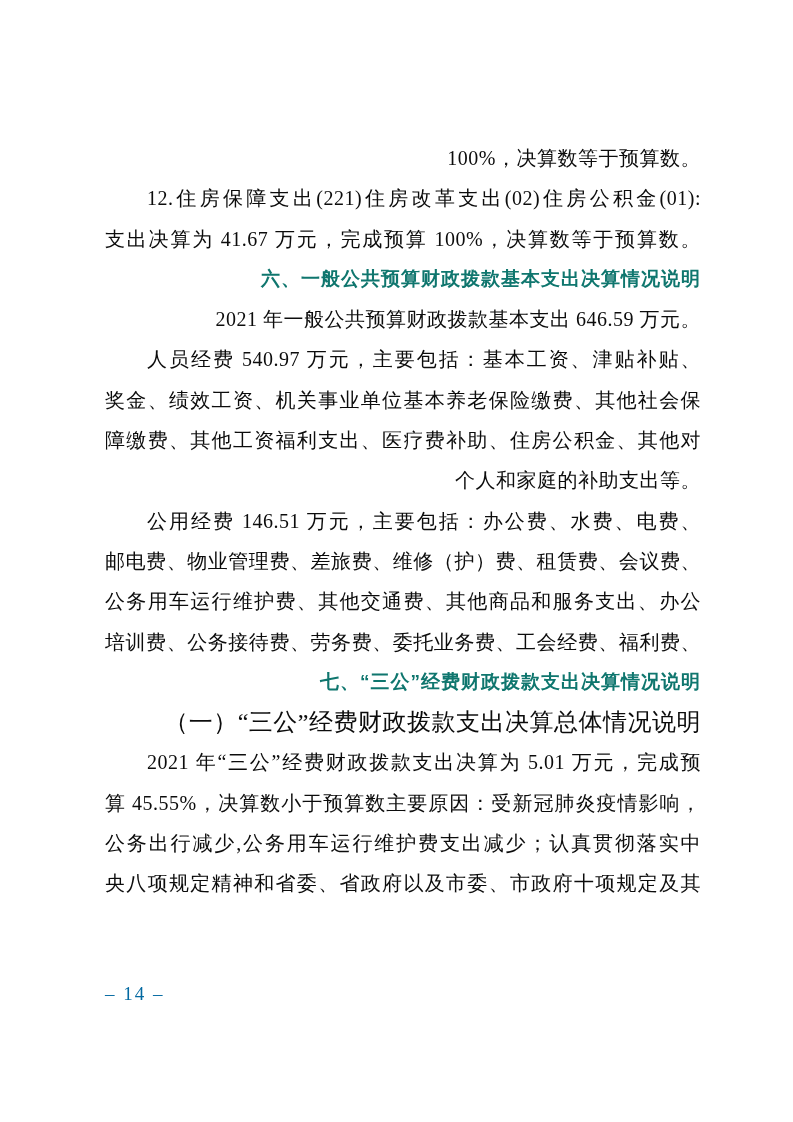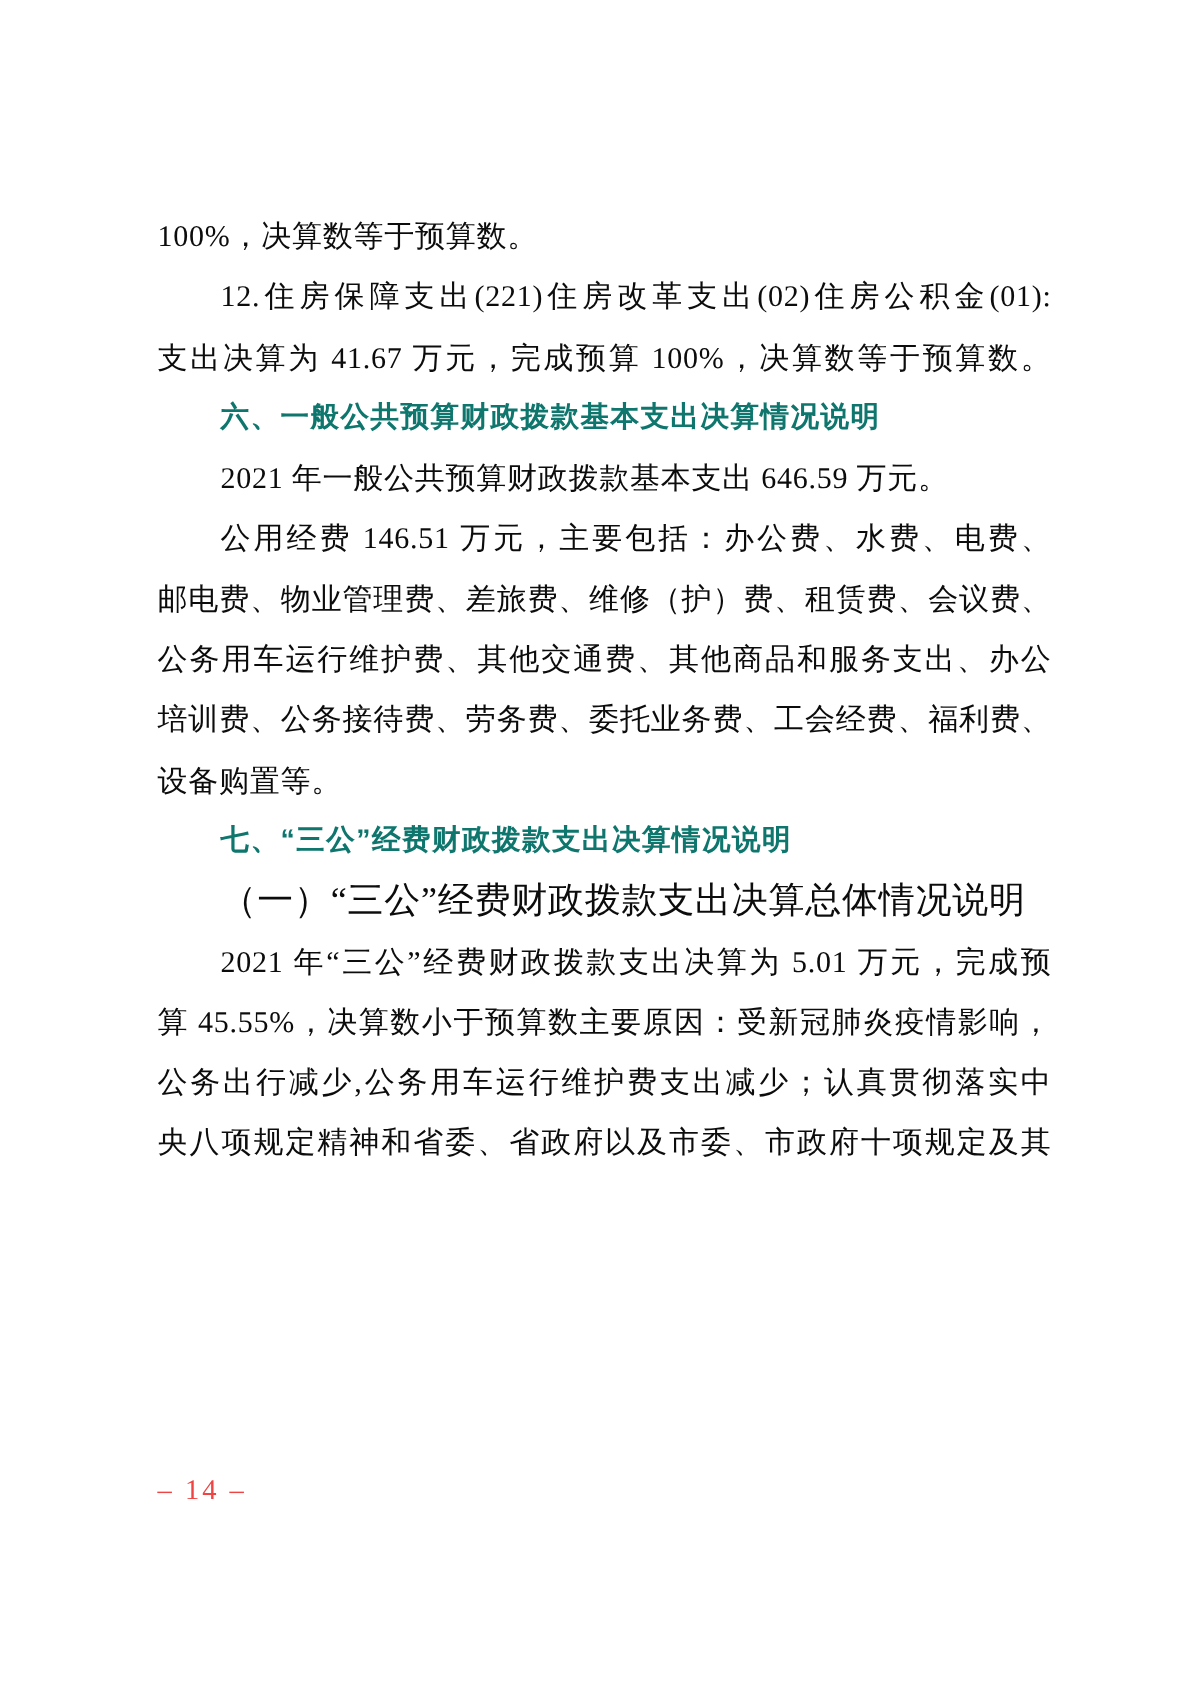--- a/index.html
+++ b/index.html
@@ -27,21 +27,21 @@
     width: 596px;
   }
   .block { margin: 0; padding: 0; }
   .line {
     height: 40.3px;
     line-height: 40.3px;
     font-size: 20px;
     letter-spacing: 0.5px;
     white-space: normal;
     overflow: visible;
-    text-align: left;
+    text-align: right;
   }
   
   .line.just {
     text-align: justify;
     text-align-last: justify;
     text-justify: inter-character;
   }
   .line.indent {
     text-indent: 42px;
   }
@@ -58,21 +58,21 @@
     font-size: 24px;
     letter-spacing: 0.5px;
   }
   .footer {
     position: absolute;
     left: 105px;
     top: 983px;
     font-size: 19px;
     line-height: 22px;
     letter-spacing: 2px;
-    color: #ef4444;
+    color: #0369a1;
   }
 </style>
 </head>
 <body style="color: rgb(12, 12, 12); background: rgb(255, 255, 255);">
 
 <div class="page">
   <div class="content">
       <div class="block body">
         <div class="line">100%，决算数等于预算数。</div>
       </div>
@@ -80,25 +80,30 @@
         <div class="line just indent">12.住房保障支出(221)住房改革支出(02)住房公积金(01):</div>
         <div class="line just">支出决算为 41.67 万元，完成预算 100%，决算数等于预算数。</div>
       </div>
       <div class="block heading">
         <div class="line indent">六、一般公共预算财政拨款基本支出决算情况说明</div>
       </div>
       <div class="block body">
         <div class="line indent">2021 年一般公共预算财政拨款基本支出 646.59 万元。</div>
       </div>
       <div class="block body">
+        <div class="line just indent">人员经费 540.97 万元，主要包括：基本工资、津贴补贴、</div>
+        <div class="line just">奖金、绩效工资、机关事业单位基本养老保险缴费、其他社会保</div>
+        <div class="line just">障缴费、其他工资福利支出、医疗费补助、住房公积金、其他对</div>
+        <div class="line">个人和家庭的补助支出等。</div>
+      </div>
+      <div class="block body">
         <div class="line just indent">公用经费 146.51 万元，主要包括：办公费、水费、电费、</div>
         <div class="line just">邮电费、物业管理费、差旅费、维修（护）费、租赁费、会议费、</div>
         <div class="line just">公务用车运行维护费、其他交通费、其他商品和服务支出、办公</div>
         <div class="line just">培训费、公务接待费、劳务费、委托业务费、工会经费、福利费、</div>
-        <div class="line">设备购置等。</div>
       </div>
       <div class="block heading">
         <div class="line indent">七、“三公”经费财政拨款支出决算情况说明</div>
       </div>
       <div class="block subheading">
         <div class="line indent">（一）“三公”经费财政拨款支出决算总体情况说明</div>
       </div>
       <div class="block body">
         <div class="line just indent">2021 年“三公”经费财政拨款支出决算为 5.01 万元，完成预</div>
         <div class="line just">算 45.55%，决算数小于预算数主要原因：受新冠肺炎疫情影响，</div>

